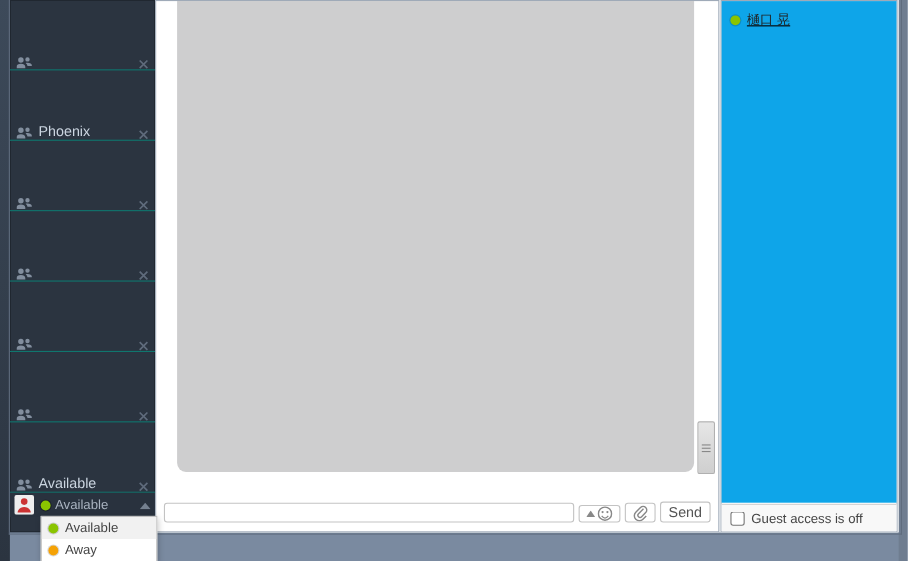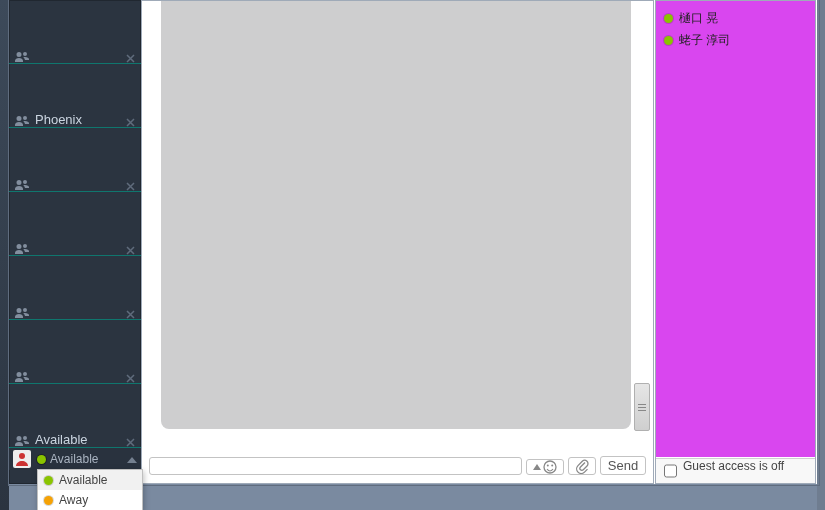--- a/index.html
+++ b/index.html
@@ -231,22 +231,23 @@
     background: #fff;
     border: 1px solid #9faab8;
     box-sizing: border-box;
   }
   .people-list {
     position: absolute;
     left: 0;
     top: 0;
     right: 0;
     bottom: 26px;
-    background: #d946ef;
+    background: #0ea5e9;
     padding: 6px 0 0 0;
+    text-decoration: underline;
   }
   .person {
     display: flex;
     align-items: center;
     height: 22px;
     padding: 0 8px;
     color: #222;
     font-size: 12px;
   }
   .person .dot {
@@ -258,20 +259,21 @@
   }
 
   .guest-row {
     position: absolute;
     left: 0;
     right: 0;
     bottom: 0;
     height: 24px;
     border-top: 1px solid #d0d0d0;
     display: flex;
+    align-items: center;
     padding: 0 8px;
     color: #444;
     font-size: 12px;
     background: #f8f8f8;
   }
   .guest-row input[type="checkbox"] {
     margin: 0 6px 0 0;
   }
 
   
@@ -490,24 +492,20 @@
       <button class="send-btn">Send</button>
     </div>
   </div>
 
   <div class="people-panel">
     <div class="people-list">
       <div class="person">
         <span class="dot" style="background:#8ac400"></span>
         <span>樋口 晃</span>
       </div>
-      <div class="person">
-        <span class="dot" style="background:#8ac400"></span>
-        <span>蛯子 淳司</span>
-      </div>
     </div>
     <div class="guest-row">
       <input type="checkbox" style="">
       <span>Guest access is off</span>
     </div>
   </div>
 
   <div class="frame-border"></div>
 </div>
 

